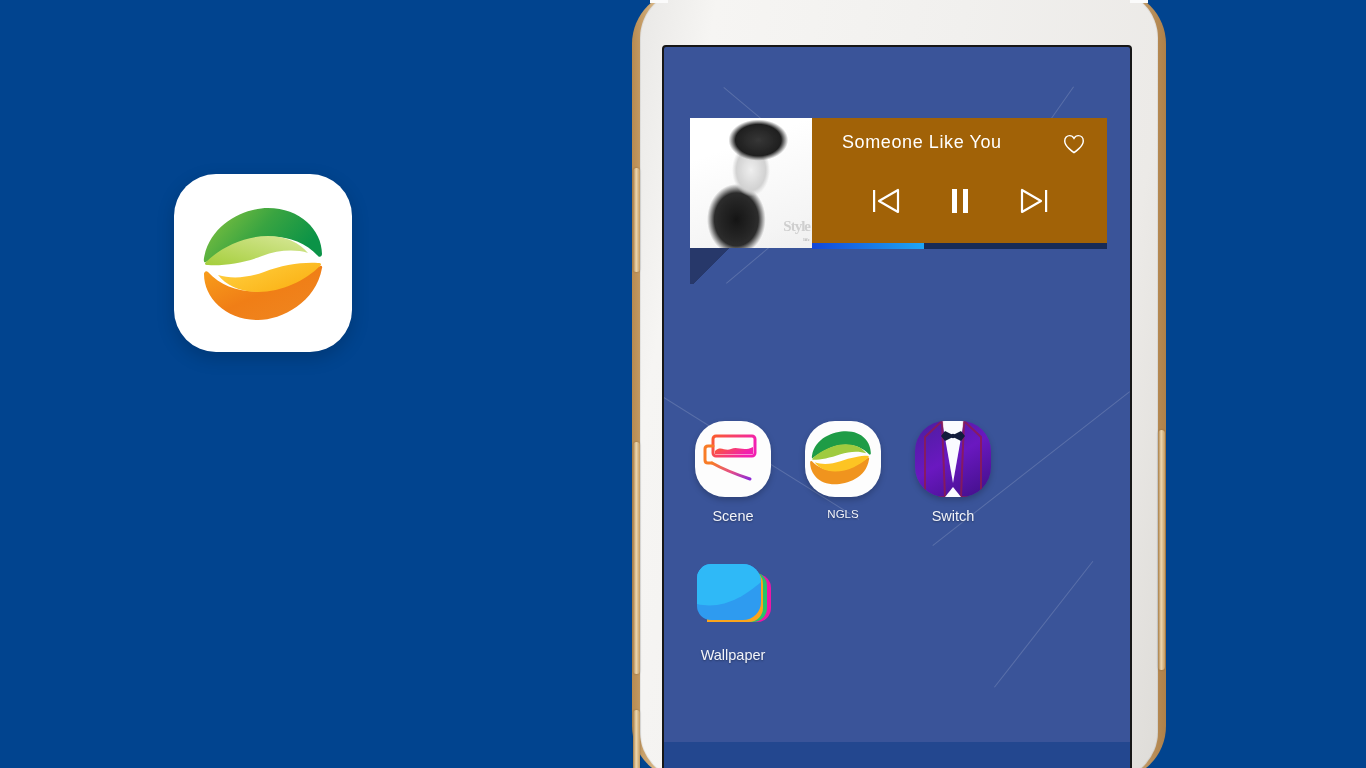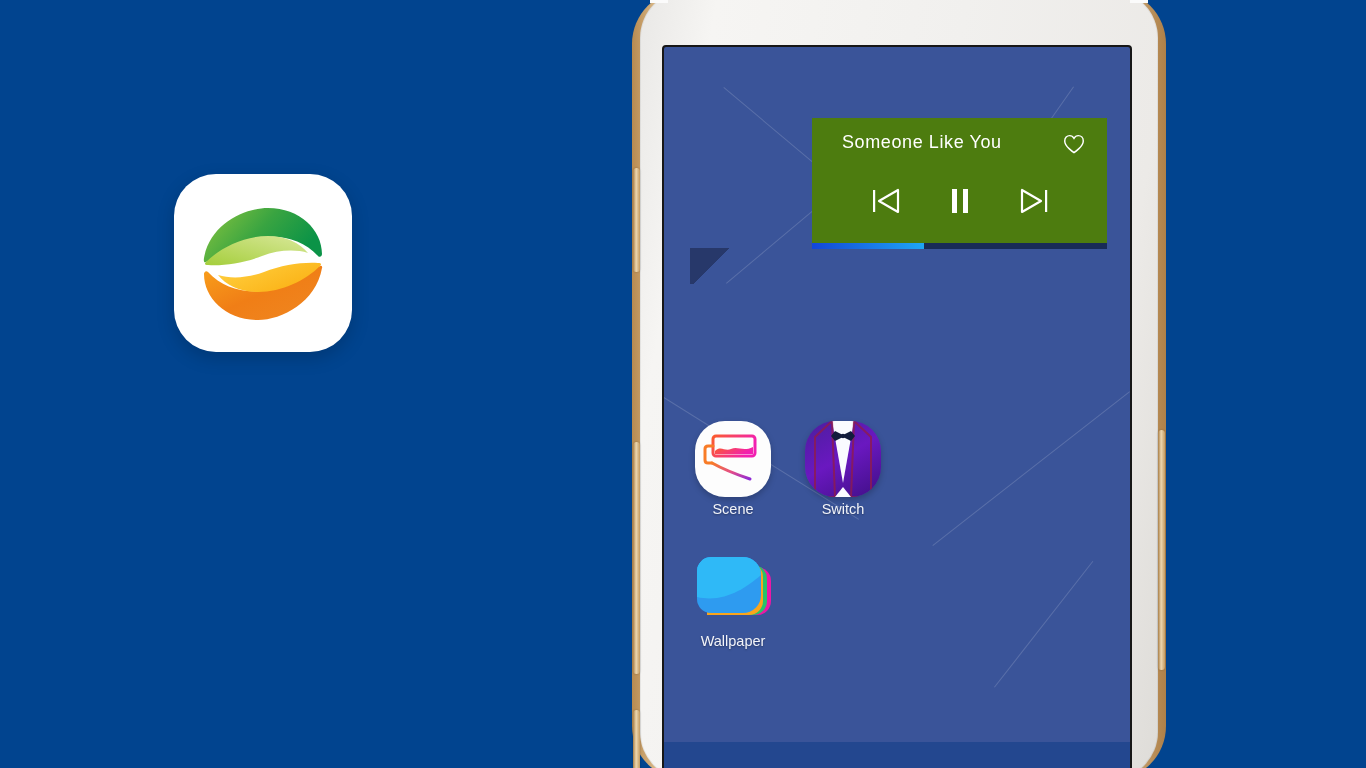--- a/index.html
+++ b/index.html
@@ -80,21 +80,21 @@
   }
   .widget .art .wm{
     position:absolute;right:2px;bottom:2px;
     font-family:"Liberation Serif",serif;
     font-weight:bold;font-size:15px;line-height:13px;
     color:#cfcfcf;letter-spacing:-1px;text-align:right;
   }
   .widget .art .wm small{display:block;font-size:5px;letter-spacing:0;color:#bdbdbd;}
   .widget .panel{
     position:absolute;left:122px;top:0;right:0;bottom:0;
-    background:#4d7c0f;
+    background:#a16207;
   }
   .widget .title{
     position:absolute;left:30px;top:14px;
     color:#fff;font-size:18px;letter-spacing:.6px;white-space:nowrap;
   }
   .widget .fav{
     position:absolute;right:22px;top:16px;width:22px;height:20px;
   }
   .widget .controls{
     position:absolute;left:0;right:0;top:60px;height:46px;
@@ -112,21 +112,21 @@
 
   
   .grid{position:absolute;left:14px;top:374px;width:440px;}
   .row{display:flex;}
   .cell{width:110px;display:flex;flex-direction:column;align-items:center;}
   .icon{
     width:76px;height:76px;border-radius:24px;position:relative;overflow:hidden;
     box-shadow:0 3px 6px rgba(0,0,0,.22);
   }
   .icon.squircle{border-radius:30px;}
-  .label{margin-top:4px;color:#f2f4fa;font-size:14.5px;text-shadow:0 1px 2px rgba(0,0,0,.35);}
+  .label{margin-top:11px;color:#f2f4fa;font-size:14.5px;text-shadow:0 1px 2px rgba(0,0,0,.35);}
   .label.small{font-size:11.5px;}
 
   
   .ico-scene{background:#fdfdfd;}
   
   .ico-map{background:linear-gradient(180deg,#7fe7f3 0%,#63d6ee 46%,#63d6ee 100%);}
   
   .ico-theme{background:linear-gradient(150deg,#4b1e9e 0%,#6a18c0 48%,#3f0f86 100%);}
   
   .ico-wall{background:transparent;box-shadow:none;}
@@ -198,20 +198,27 @@
 
     <div class="wall-line" style="left:60px;top:40px;width:180px;transform:rotate(40deg);"></div>
     <div class="wall-line" style="left:62px;top:236px;width:200px;transform:rotate(-40deg);"></div>
     <div class="wall-line" style="left:410px;top:40px;width:150px;transform:rotate(125deg);"></div>
     <div class="wall-line" style="left:0px;top:350px;width:230px;transform:rotate(32deg);"></div>
     <div class="wall-line" style="left:466px;top:345px;width:250px;transform:rotate(142deg);"></div>
     <div class="wall-line" style="left:330px;top:640px;width:160px;transform:rotate(-52deg);"></div>
 
     <div class="widget-tail" style="left:26px;top:201px;"></div>
     <div class="widget">
+      <div class="art">
+        <div class="photo"></div>
+        <div class="wm">
+          <span>Style</span>
+          <small>life</small>
+        </div>
+      </div>
 
       <div class="panel">
         <div class="title">Someone Like You</div>
 
         <div class="fav">
           <svg viewBox="0 0 24 22" width="22" height="20">
             <path d="M12 20.5 C12 20.5 1.8 13.8 1.8 7.6 C1.8 4.2 4.3 1.8 7.2 1.8 C9.4 1.8 11.1 3.1 12 4.7 C12.9 3.1 14.6 1.8 16.8 1.8 C19.7 1.8 22.2 4.2 22.2 7.6 C22.2 13.8 12 20.5 12 20.5 Z" fill="none" stroke="#ffffff" stroke-width="1.6"></path>
           </svg>
         </div>
 
@@ -262,20 +269,31 @@
               </defs>
               <rect x="18" y="15" width="42" height="20" rx="3" fill="none" stroke="url(#rollG)" stroke-width="3"></rect>
               <path d="M20 30 C26 24 30 31 36 28 C43 25 48 31 58 26 L58 33 L20 33 Z" fill="url(#rollG)"></path>
               <path d="M18 25 L13 25 C11 25 10 26 10 28 L10 39 C10 41 11 42 13 42 L17 42" fill="none" stroke="#F87C27" stroke-width="3" stroke-linecap="round"></path>
               <path d="M17 42 C26 47 40 53 55 58" fill="none" stroke="url(#handG)" stroke-width="3" stroke-linecap="round"></path>
             </svg>
           </div>
           <div class="label">Scene</div>
         </div>
 
+        <div class="cell">
+          <div class="icon squircle ico-ngls">
+            <svg viewBox="0 0 76 76" width="76" height="76">
+              <path d="M13 36 C16 16 37 9 50 9 C68 9 77 21 77 33 C77 34 76 35 75 34 C65 23 47 21 33 27 C24 31 17 36 14 38 C12.8 38.6 12.7 37.5 13 36 Z" fill="#1E9C46" transform="translate(-5,2) scale(0.92)"></path>
+              <path d="M14 38 C23 30 36 23 50 23 C60 23 68 27 72 33 C64 30 53 31 44 34 C33 38 22 40 15 40 C13 40 12.8 39 14 38 Z" fill="#9FCB3E" transform="translate(-5,2) scale(0.92)"></path>
+              <path d="M75 44 C72 64 51 71 38 71 C20 71 11 59 11 47 C11 46 12 45 13 46 C23 57 41 59 55 53 C64 49 71 44 74 42 C75.2 41.4 75.3 42.5 75 44 Z" fill="#F0941E" transform="translate(-5,-2) scale(0.92)"></path>
+              <path d="M74 42 C65 50 52 57 38 57 C28 57 20 53 16 47 C24 50 35 49 44 46 C55 42 66 40 73 40 C75 40 75.2 41 74 42 Z" fill="#FDC423" transform="translate(-5,-2) scale(0.92)"></path>
+            </svg>
+          </div>
+          <div class="label small">NGLS</div>
+        </div>
 
 
         <div class="cell">
           <div class="icon squircle ico-theme">
             <svg viewBox="0 0 76 76" width="76" height="76">
               <path d="M27 0 L38 62 L49 0 Z" fill="#FAFBFF"></path>
               <path d="M27 0 L10 16 L10 76 L30 76 Z" fill="none" stroke="#8E1B4E" stroke-width="2" opacity=".8"></path>
               <path d="M49 0 L66 16 L66 76 L46 76 Z" fill="none" stroke="#8E1B4E" stroke-width="2" opacity=".8"></path>
               <path d="M38 66 L30 76 L46 76 Z" fill="#FAFBFF"></path>
               <path d="M30 10 L26 15 L30 20 L38 16 L46 20 L50 15 L46 10 L38 14 Z" fill="#131C3C"></path>

